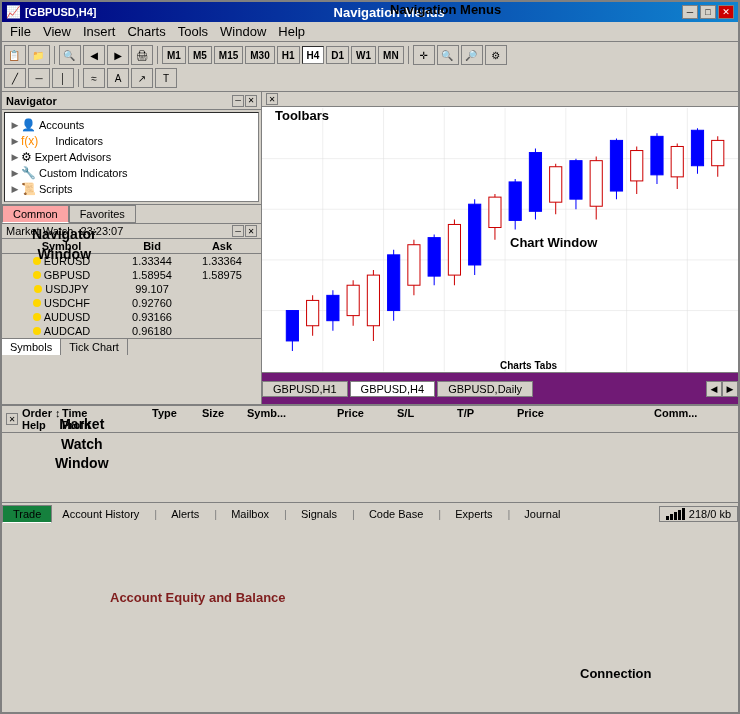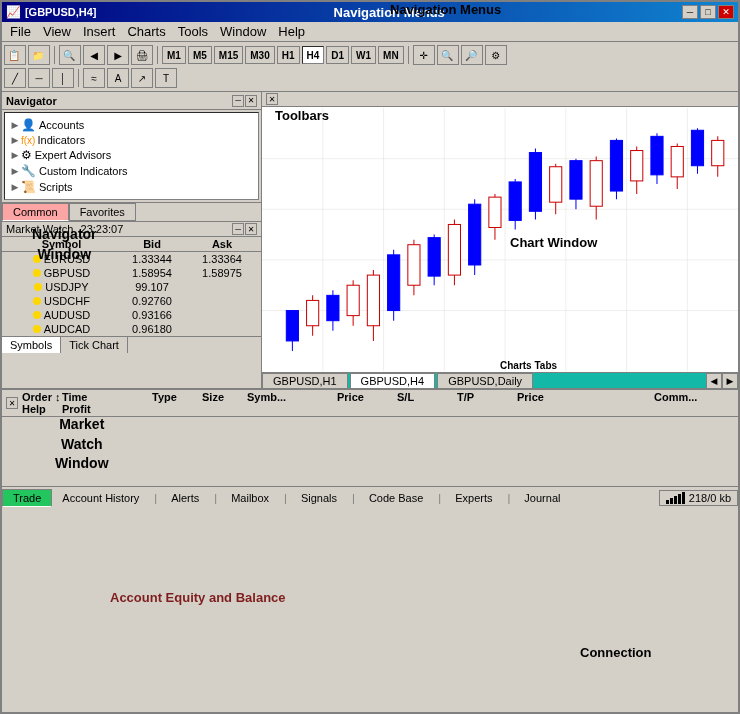--- a/index.html
+++ b/index.html
@@ -50,35 +50,35 @@
     .mw-row { display: grid; grid-template-columns: 1fr 70px 70px; padding: 1px 4px; align-items: center; }
     .currency-dot { width: 8px; height: 8px; border-radius: 50%; display: inline-block; margin-right: 3px; }
     .dot-yellow { background: #ffd700; }
     .mw-tabs { display: flex; border-top: 1px solid #808080; }
     .mw-tab { padding: 2px 8px; border-right: 1px solid #808080; cursor: pointer; font-size: 11px; background: #d4d0c8; }
     .mw-tab.active { background: white; }
 
     
     .chart-area { flex: 1; background: #1a1a2e; display: flex; flex-direction: column; position: relative; }
     .chart-canvas { flex: 1; position: relative; overflow: hidden; background: #fff; }
-    .chart-tabs { display: flex; align-items: center; background: #14b8a6; border-top: 1px solid #808080; height: 16px; }
+    .chart-tabs { display: flex; align-items: center; background: #701a75; border-top: 1px solid #808080; height: 32px; }
     .chart-tab { padding: 1px 10px; border: 1px solid #808080; background: #d4d0c8; cursor: pointer; font-size: 11px; margin-right: 2px; }
     .chart-tab.active { background: white; }
     .chart-tab-arrows { margin-left: auto; display: flex; }
     .chart-tab-arrow { width: 16px; height: 16px; background: #d4d0c8; border: 1px solid #808080; display: flex; align-items: center; justify-content: center; font-size: 9px; cursor: pointer; }
 
     
     .chart-svg { width: 100%; height: 100%; }
 
     
     .terminal-area { background: #d4d0c8; border-top: 2px solid #808080; height: 120px; display: flex; flex-direction: column; }
     .balance-row { background: #f0f0f0; border-bottom: 1px solid #ddd; padding: 2px 8px; font-size: 10px; display: flex; align-items: center; justify-content: space-between; }
     .terminal-tabs { display: flex; align-items: center; border-top: 1px solid #808080; margin-top: auto; background: #d4d0c8; height: 22px; }
     .terminal-tab { padding: 2px 10px; cursor: pointer; font-size: 11px; border-right: 1px solid #d4d0c8; }
-    .terminal-tab.active { background: #22c55e; border: 1px solid #808080; border-bottom: 1px solid white; }
+    .terminal-tab.active { background: #15803d; border: 1px solid #808080; border-bottom: 1px solid white; }
     .connection-status { margin-left: auto; display: flex; align-items: center; gap: 4px; padding: 1px 6px; background: #d4d0c8; border: 1px solid #808080; font-size: 10px; }
     .signal-bars { display: flex; align-items: flex-end; gap: 1px; }
     .signal-bar { background: #000; width: 3px; }
 
     
     .inner-controls { display: flex; gap: 1px; }
     .inner-ctrl { width: 12px; height: 12px; background: #d4d0c8; border: 1px solid #808080; font-size: 8px; display: flex; align-items: center; justify-content: center; cursor: pointer; }
 
     .nav-tree-scroll { max-height: 160px; overflow-y: auto; }
   </style>
@@ -164,21 +164,21 @@
             </div>
           </div>
           <div class="nav-tree nav-tree-scroll">
             <div class="nav-item">
               <span class="nav-expand">▶</span>
               <span style="margin-right:3px;font-size:12px;">👤</span>
               <span>Accounts</span>
             </div>
             <div class="nav-item">
               <span class="nav-expand">▶</span>
-              <span style="margin-right:2px;font-size:10px;color:#ff8c00;">f(x)</span>
+              <span style="margin-right:17px;font-size:12px;color:#ff8c00;">f(x)</span>
               <span>Indicators</span>
             </div>
             <div class="nav-item">
               <span class="nav-expand">▶</span>
               <span style="margin-right:3px;font-size:12px;">⚙</span>
               <span>Expert Advisors</span>
             </div>
             <div class="nav-item">
               <span class="nav-expand">▶</span>
               <span style="margin-right:3px;font-size:12px;">🔧</span>
@@ -415,15 +415,15 @@
     <div style="position:absolute;top:225px;left:32px;font-size:14px;font-weight:bold;color:black;text-align:center;line-height:1.4;">Navigator<br>Window</div>
 
     <div style="position:absolute;top:415px;left:55px;font-size:14px;font-weight:bold;color:black;text-align:center;line-height:1.4;">Market<br>Watch<br>Window</div>
 
     <div style="position:absolute;top:235px;left:510px;font-size:13px;font-weight:bold;color:black;">Chart Window</div>
 
     <div style="position:absolute;top:360px;left:500px;font-size:10px;font-weight:bold;color:black;">Charts Tabs</div>
 
     <div style="position:absolute;top:590px;left:110px;font-size:13px;font-weight:bold;color:#7f1d1d;">Account Equity and Balance</div>
 
-    <div style="position:absolute;top:645px;left:580px;font-size:13px;font-weight:bold;color:black;">Connection</div>
+    <div style="position:absolute;top:666px;left:580px;font-size:13px;font-weight:bold;color:black;">Connection</div>
   </div>
 </div>
 
 </body></html>

